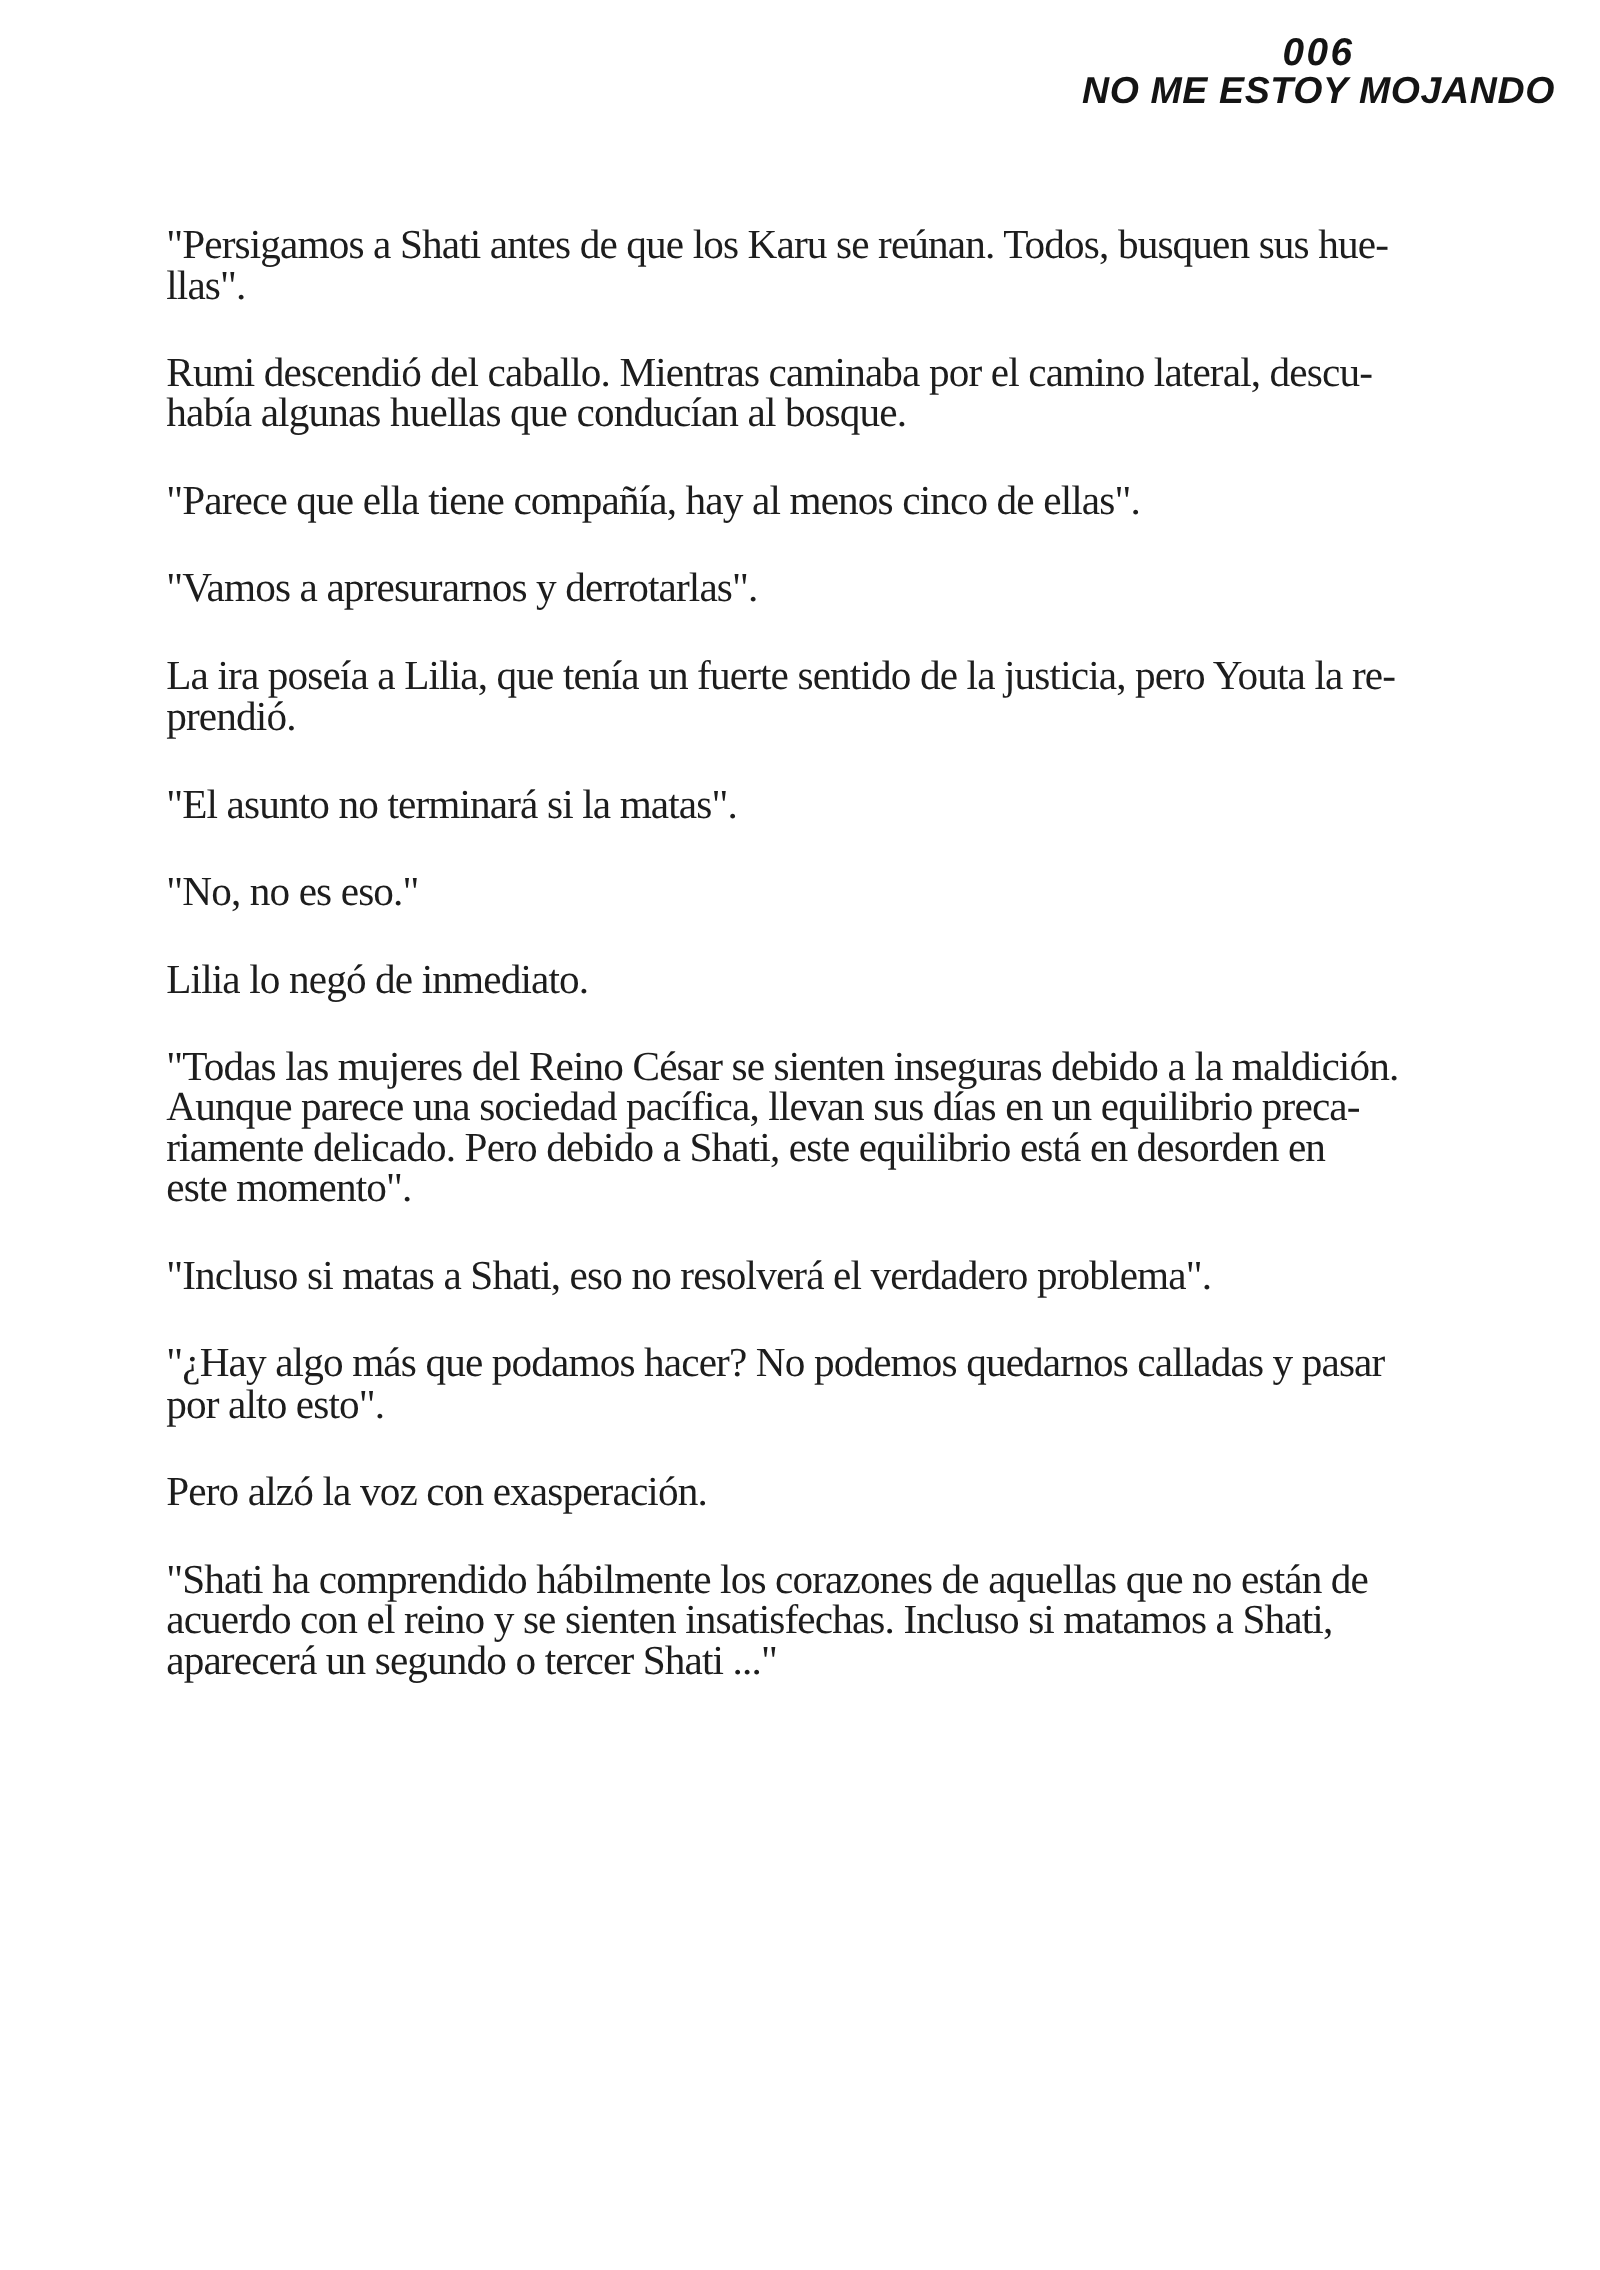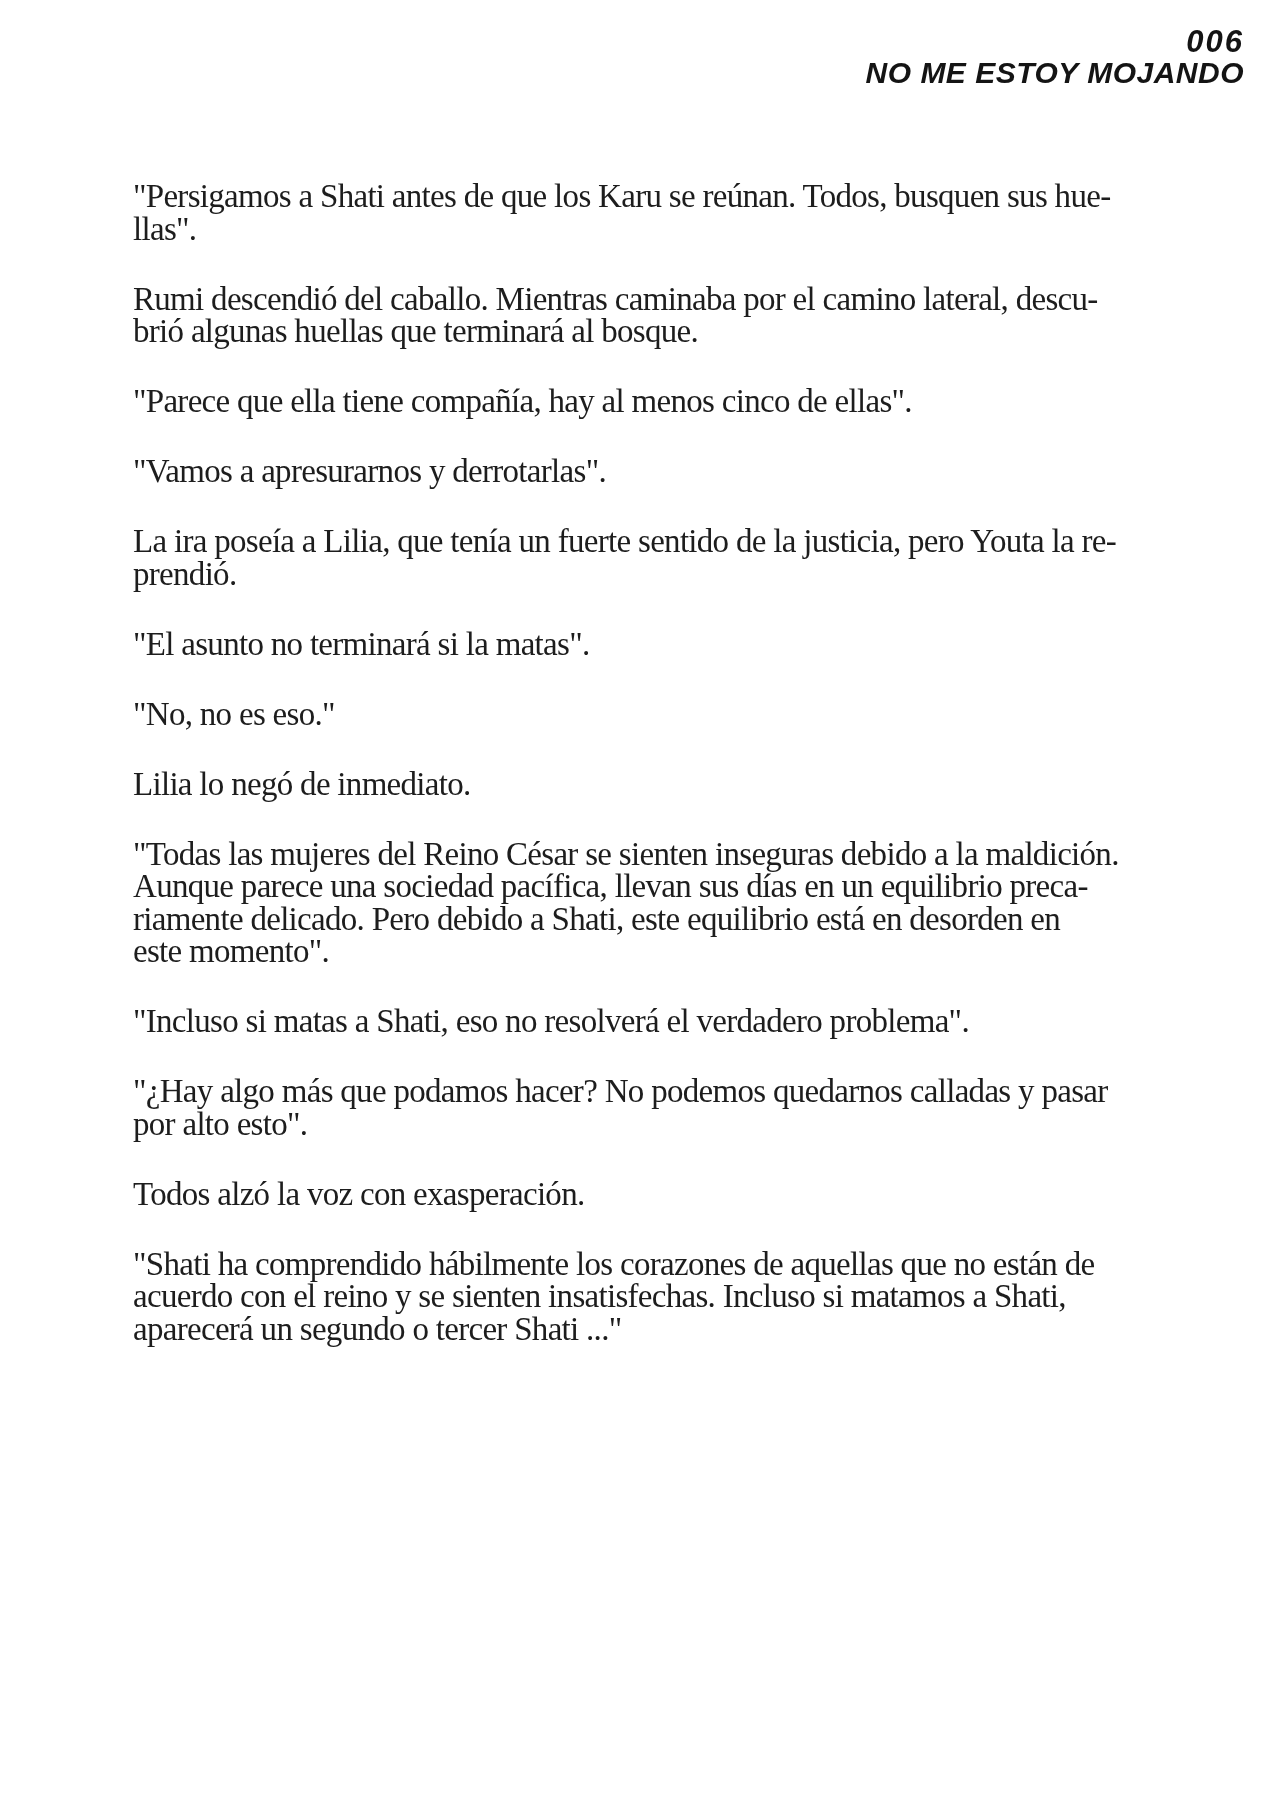--- a/index.html
+++ b/index.html
@@ -11,21 +11,21 @@
     position: relative;
     width: 1280px;
     height: 1816px;
     background: #ffffff;
     overflow: hidden;
   }
   .header {
     position: absolute;
     top: 26px;
     right: 36px;
-    text-align: right;
+    text-align: center;
     font-family: "Liberation Sans", sans-serif;
     font-weight: bold;
     font-style: italic;
     color: #141414;
   }
   .page-number {
     font-size: 31px;
     line-height: 31px;
     letter-spacing: 2px;
   }
@@ -57,33 +57,33 @@
 <div class="page">
   <div class="header">
     <div class="page-number">006</div>
     <div class="chapter-title">NO ME ESTOY MOJANDO</div>
   </div>
 
   <div class="content">
     <p>"Persigamos a Shati antes de que los Karu se reúnan. Todos, busquen sus hue-
 llas".</p>
     <p>Rumi descendió del caballo. Mientras caminaba por el camino lateral, descu-
-brió algunas huellas que terminará al bosque.</p>
+había algunas huellas que conducían al bosque.</p>
     <p>"Parece que ella tiene compañía, hay al menos cinco de ellas".</p>
     <p>"Vamos a apresurarnos y derrotarlas".</p>
     <p>La ira poseía a Lilia, que tenía un fuerte sentido de la justicia, pero Youta la re-
 prendió.</p>
     <p>"El asunto no terminará si la matas".</p>
     <p>"No, no es eso."</p>
     <p>Lilia lo negó de inmediato.</p>
     <p>"Todas las mujeres del Reino César se sienten inseguras debido a la maldición.
 Aunque parece una sociedad pacífica, llevan sus días en un equilibrio preca-
 riamente delicado. Pero debido a Shati, este equilibrio está en desorden en
 este momento".</p>
     <p>"Incluso si matas a Shati, eso no resolverá el verdadero problema".</p>
     <p>"¿Hay algo más que podamos hacer? No podemos quedarnos calladas y pasar
 por alto esto".</p>
-    <p>Todos alzó la voz con exasperación.</p>
+    <p>Pero alzó la voz con exasperación.</p>
     <p>"Shati ha comprendido hábilmente los corazones de aquellas que no están de
 acuerdo con el reino y se sienten insatisfechas. Incluso si matamos a Shati,
 aparecerá un segundo o tercer Shati ..."</p>
   </div>
 </div>
 
 </body></html>

